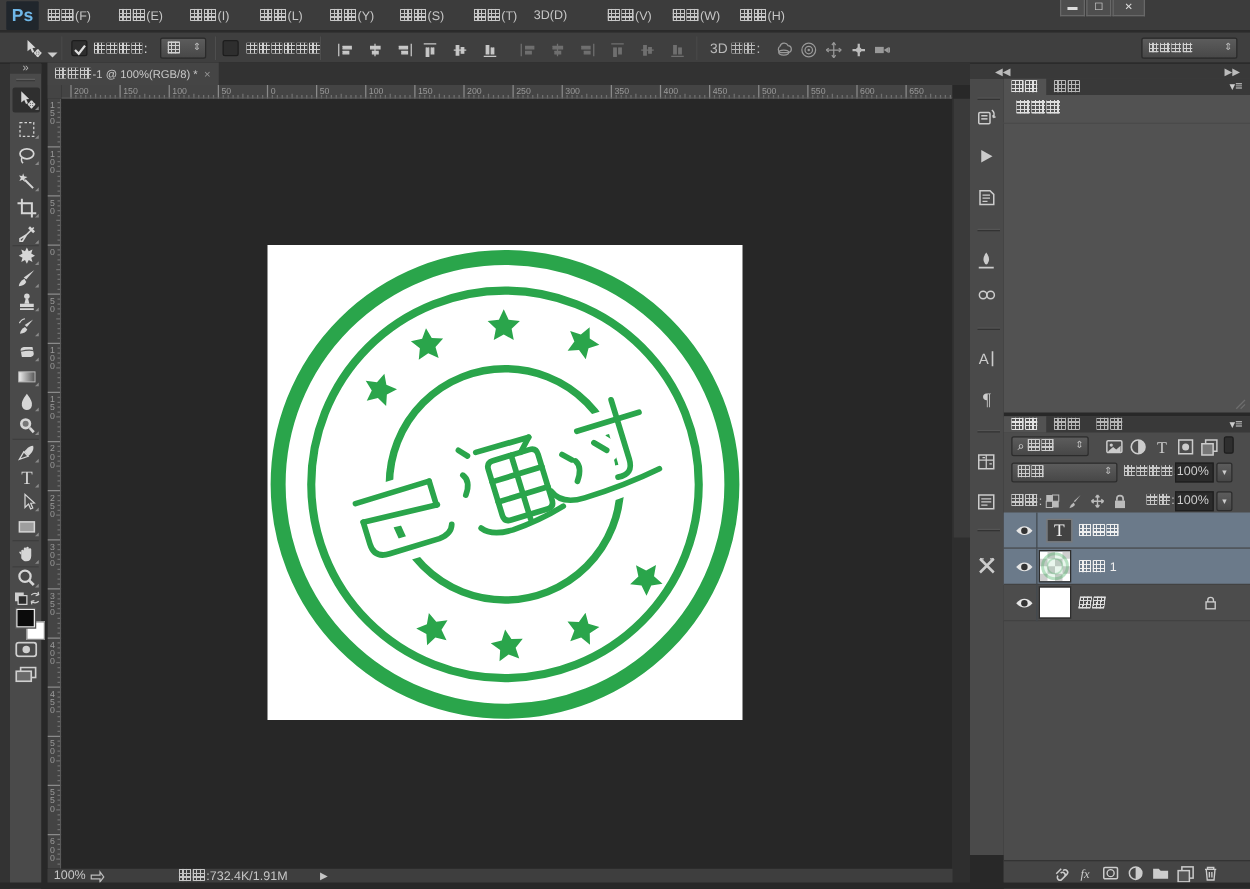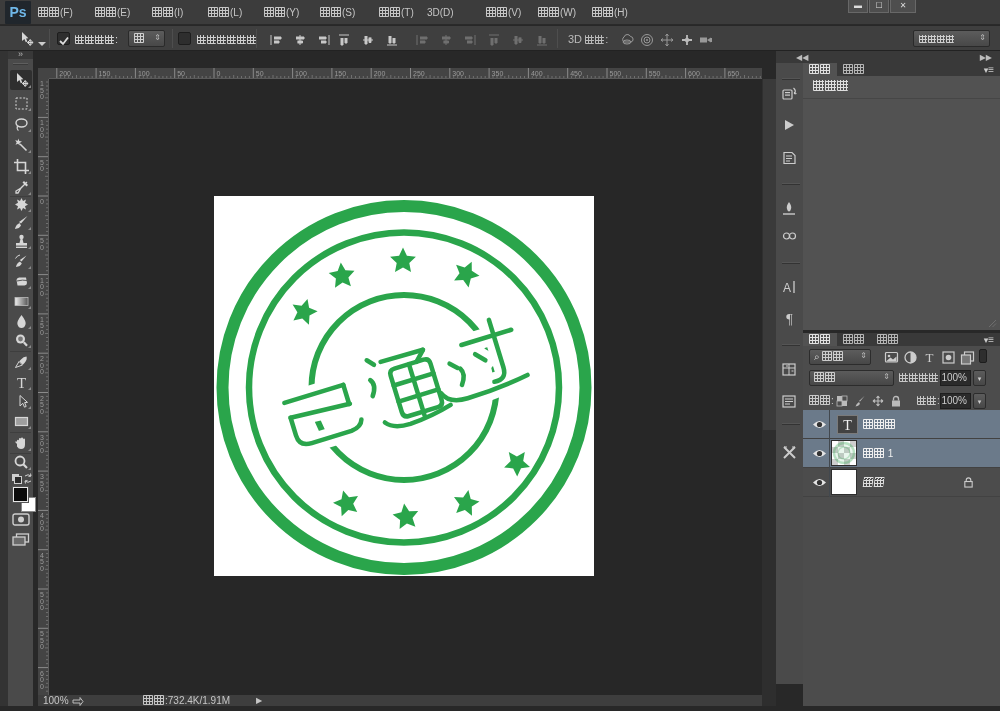--- a/index.html
+++ b/index.html
@@ -281,20 +281,23 @@
       <svg class="ticn" style="left:4px;top:462px" width="18" height="13" viewBox="0 0 18 13">
       <rect x="1" y="1" width="16" height="11" rx="2" fill="none" stroke="#cfcfcf" stroke-width="1.4"></rect>
         <circle cx="9" cy="6.5" r="3" fill="#cfcfcf"></circle>
       </svg>
       <svg class="ticn" style="left:4px;top:482px" width="18" height="14" viewBox="0 0 18 14">
       <rect x="4.5" y="1" width="12" height="8" fill="none" stroke="#cfcfcf" stroke-width="1.3"></rect>
       <rect x="1" y="4" width="12" height="8" fill="#6a6a6a" stroke="#cfcfcf" stroke-width="1.3"></rect>
       </svg>
     </div>
     <div id="docwin">
+      <div id="tabbar">
+        <div id="doctab"><i class="cj" style="width:9px;height:9px"></i><i class="cj" style="width:9px;height:9px"></i><i class="cj" style="width:9px;height:9px"></i>-1 @ 100%(RGB/8) * &nbsp;<span style="color:#999">×</span></div>
+      </div>
       <div id="corner"></div>
       <div id="canvasarea"></div>
       <svg width="713" height="11" viewBox="0 0 713 11" style="position:absolute;left:11px;top:18px">
         <rect width="713" height="11" fill="#444444"></rect>
         <line x1="7.8" y1="0" x2="7.8" y2="11" stroke="#8a8a8a" stroke-width="1"></line>
         <text x="10.3" y="7.5" font-family="Liberation Sans, sans-serif" font-size="7" fill="#9a9a9a">200</text>
         <line x1="11.7" y1="8" x2="11.7" y2="11" stroke="#707070" stroke-width="1"></line>
         <line x1="15.7" y1="8" x2="15.7" y2="11" stroke="#707070" stroke-width="1"></line>
         <line x1="19.6" y1="8" x2="19.6" y2="11" stroke="#707070" stroke-width="1"></line>
         <line x1="23.5" y1="8" x2="23.5" y2="11" stroke="#707070" stroke-width="1"></line>
@@ -931,15 +934,41 @@
             <div style="position:absolute;left:29px;top:2px">
               <div class="lthumb" style="background:#fff"></div>
             </div>
             <div class="lname"><span style="transform:skewX(-8deg);display:inline-block"><i class="cj" style="width:10px;height:10px"></i><i class="cj" style="width:10px;height:10px"></i></span></div>
             <svg class="ticn" style="left:160px;top:8px" width="11" height="12" viewBox="0 0 12 12">
               <rect x="2" y="5.5" width="8" height="6" fill="none" stroke="#ccc" stroke-width="1.2"></rect>
               <path d="M3.5,5.5 V4 Q3.5,1.5 6,1.5 Q8.5,1.5 8.5,4 V5.5" fill="none" stroke="#ccc" stroke-width="1.2"></path>
             </svg>
           </div>
         </div>
+        <div id="lbot">
+          <svg class="ticn" style="left:38px;top:2px" width="15" height="15" viewBox="0 0 15 15">
+            <path d="M4,8 L8,4 M5.5,9.5 a2,2 0 0 0 3,3 l2,-2 a2,2 0 0 0 -3,-3 M9.5,5.5 a2,2 0 0 1 3,3 l-2,2" stroke="#ccc" fill="none" stroke-width="1.2"></path>
+          </svg>
+          <svg class="ticn" style="left:58px;top:2px" width="15" height="15" viewBox="0 0 15 15">
+            <text x="7" y="11" text-anchor="middle" font-family="Liberation Serif" font-style="italic" font-size="10" fill="#ccc">fx</text>
+          </svg>
+          <svg class="ticn" style="left:78px;top:2px" width="15" height="15" viewBox="0 0 15 15">
+            <rect x="2" y="3" width="11" height="9" rx="1" fill="none" stroke="#ccc" stroke-width="1.2"></rect>
+            <circle cx="7.5" cy="7.5" r="2.8" fill="none" stroke="#ccc" stroke-width="1.1"></circle>
+          </svg>
+          <svg class="ticn" style="left:98px;top:2px" width="15" height="15" viewBox="0 0 15 15">
+            <circle cx="7.5" cy="7.5" r="5" fill="none" stroke="#ccc" stroke-width="1.2"></circle>
+            <path d="M7.5,2.5 A5,5 0 0 1 7.5,12.5 Z" fill="#ccc"></path>
+          </svg>
+          <svg class="ticn" style="left:118px;top:2px" width="15" height="15" viewBox="0 0 15 15">
+            <path d="M1.5,4 H6 L7.5,5.5 H13.5 V12 H1.5 Z" fill="#ccc"></path>
+          </svg>
+          <svg class="ticn" style="left:138px;top:2px" width="15" height="15" viewBox="0 0 15 15">
+            <rect x="4.5" y="2.5" width="9" height="9" fill="none" stroke="#ccc" stroke-width="1.2"></rect>
+            <rect x="1.5" y="5.5" width="9" height="9" fill="#555" stroke="#ccc" stroke-width="1.2"></rect>
+          </svg>
+          <svg class="ticn" style="left:158px;top:2px" width="15" height="15" viewBox="0 0 15 15">
+            <path d="M3,4.5 H12 M5,4.5 V3 h5 v1.5 M4,4.5 L4.8,13 h5.4 L11,4.5 M6.5,6.5 v4.5 M8.5,6.5 v4.5" stroke="#ccc" fill="none" stroke-width="1.1"></path>
+          </svg>
+        </div>
       </div>
     </div>
     <div id="botline"></div>
   </div>
 </body></html>

